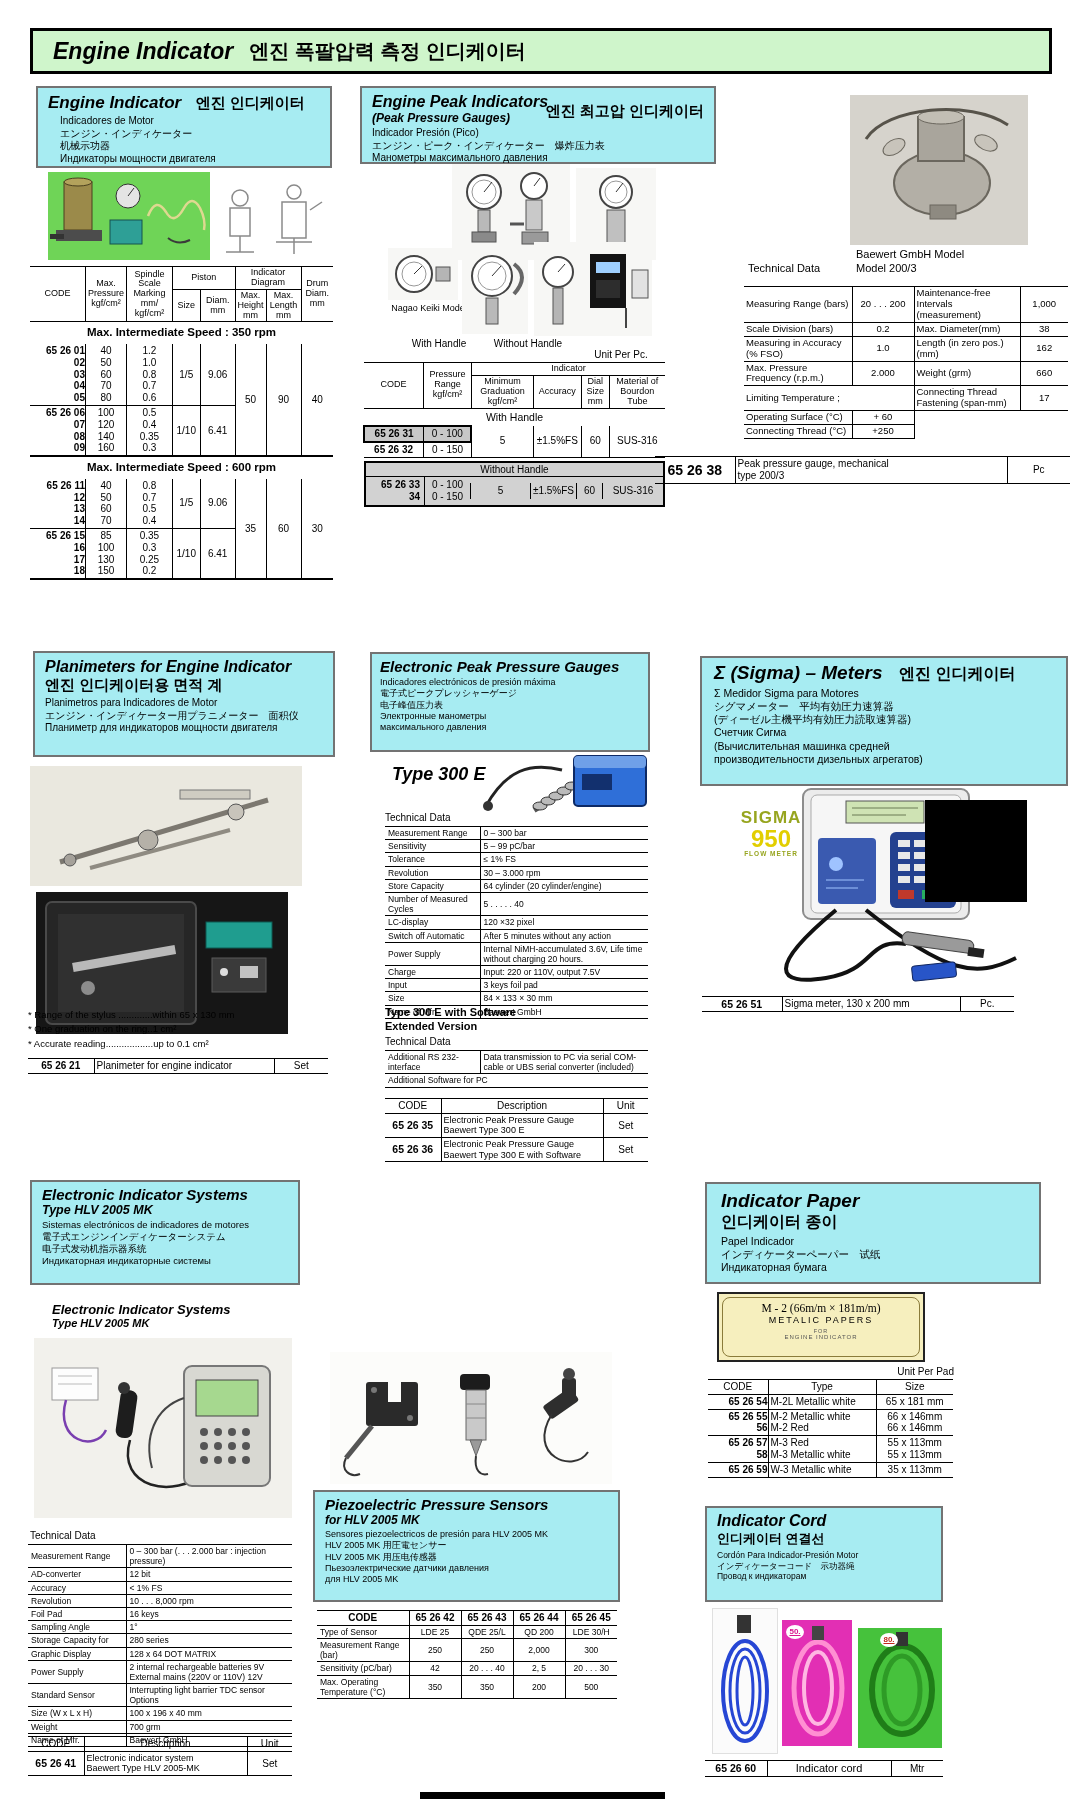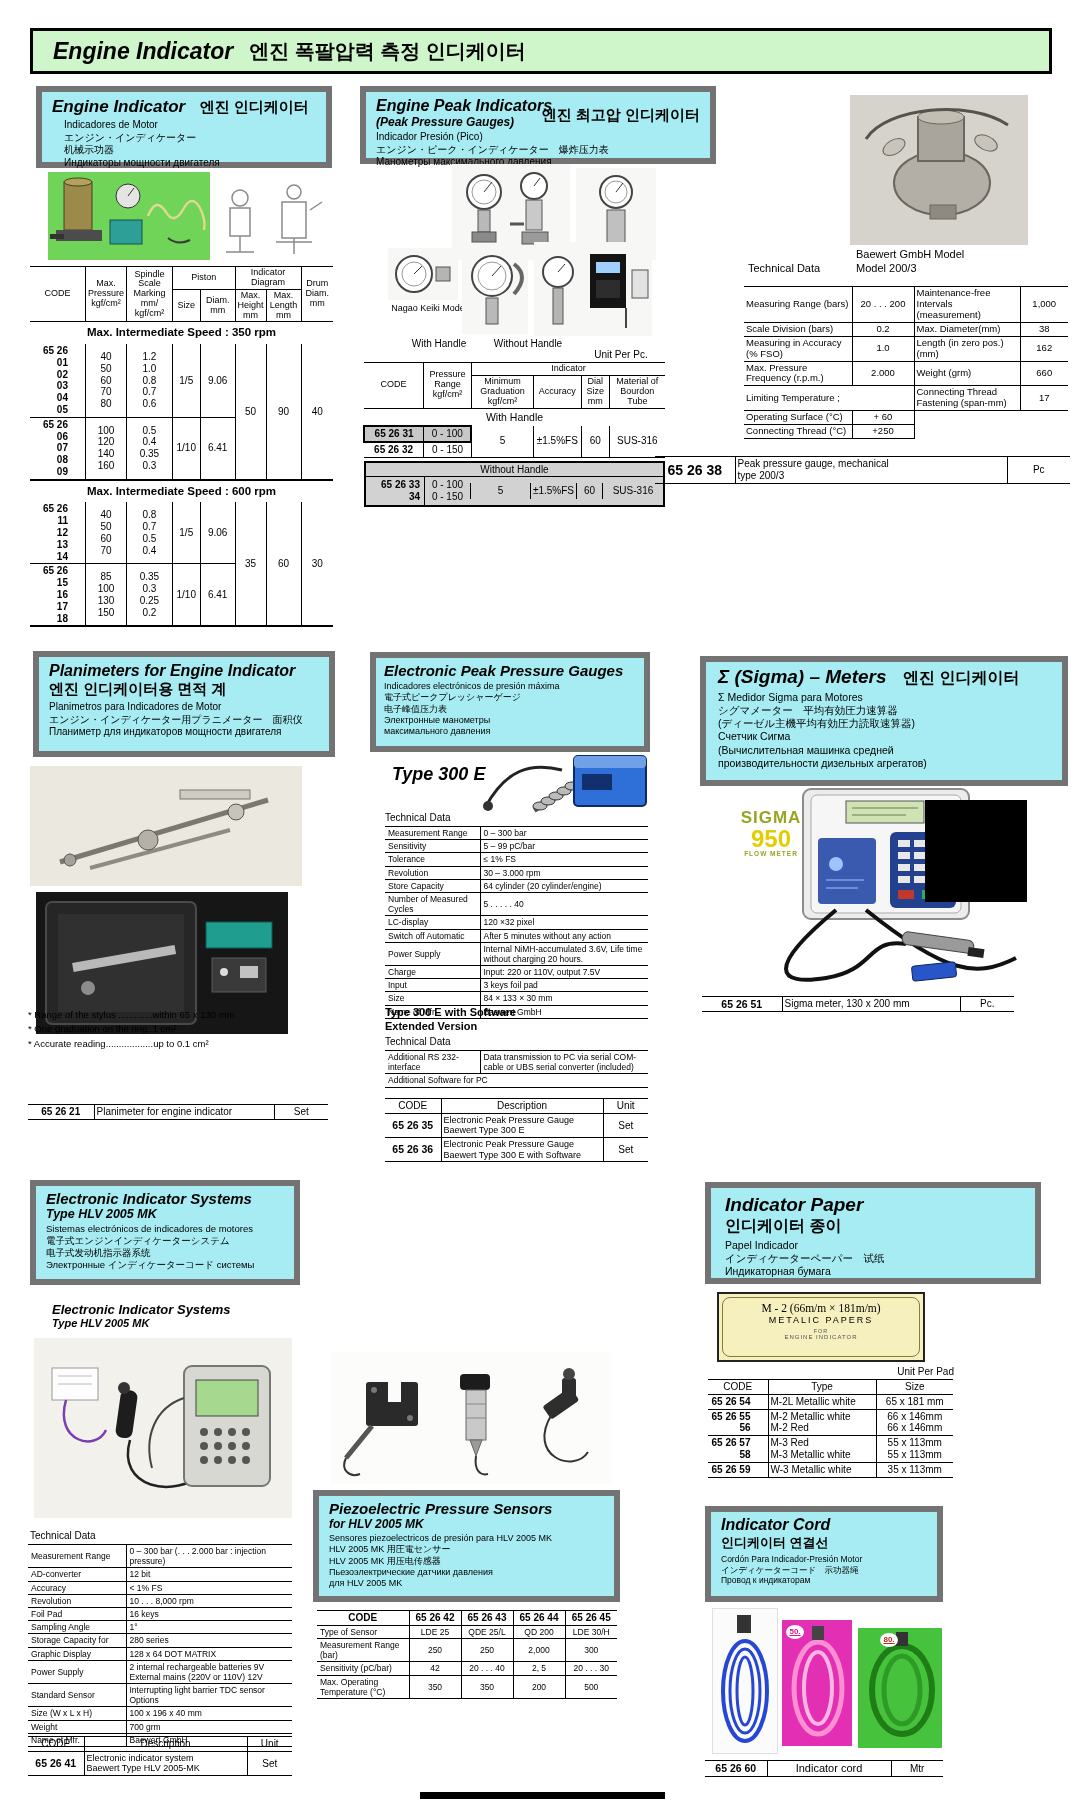--- a/index.html
+++ b/index.html
@@ -1,33 +1,33 @@
 <!DOCTYPE html>
 <html><head>
 <meta charset="utf-8">
 <style>
   html,body{margin:0;padding:0;background:#ffffff;color:#000;font-family:"Liberation Sans",sans-serif;}
   #page{position:relative;width:1084px;height:1800px;background:#fff;overflow:hidden;}
   .abs{position:absolute;}
-  .secbox{background:#a7ecf2;border:6px solid #737373;box-sizing:border-box;padding:5px 10px;}
+  .secbox{background:#a7ecf2;border:2px solid #737373;box-sizing:border-box;padding:5px 10px;}
   .ti{font-style:italic;font-weight:bold;}
   .kob{font-weight:bold;}
   .sub{font-size:10px;line-height:1.25;margin-top:2px;}
   .lab{position:absolute;font-size:10px;}
   .ph{position:absolute;overflow:hidden;}
   .ph svg{display:block;width:100%;height:100%;}
   table{border-collapse:collapse;}
   td,th{padding:1px 2px;font-size:10px;line-height:1.18;text-align:center;vertical-align:middle;font-weight:normal;}
   .bt{border-top:1px solid #000;}
   .bb{border-bottom:1px solid #000;}
   .bb2{border-bottom:2px solid #000;}
   .vl{border-left:1px solid #000;}
   .lft{text-align:left;}
   .code{font-weight:bold;}
-  .codes{text-align:right;font-weight:bold;padding-right:17px;}
+  .codes{text-align:right;font-weight:bold;padding-right:0;}
   .sec td{font-weight:bold;font-size:11.5px;padding:4px 0;border:none;}
   .eit thead th{font-size:9px;line-height:1.1;}
   .pkt thead th{font-size:9px;line-height:1.1;}
   .g31{background:#c8c8c8;border:2px solid #000;border-right:none;font-weight:bold;text-align:center;}
   .g31r{background:#c8c8c8;border:2px solid #000;border-left:1px solid #000;}
   .wohblk{border:2px solid #000;background:#d2d2d2;}
   .wohhead{text-align:center;font-size:10px;border-bottom:1px solid #000;padding:1px 0;}
   .wohrow{display:flex;align-items:center;font-size:10px;text-align:center;}
   .wohrow>div{padding:2px 1px;box-sizing:border-box;}
   .wohrow .dv{border-left:1px solid #000;}
@@ -499,21 +499,21 @@
         <rect x="176" y="66" width="54" height="34" fill="#3a3a3a" stroke="#5a5a5a"></rect>
         <circle cx="188" cy="80" r="4" fill="#ddd"></circle>
         <rect x="204" y="74" width="18" height="12" fill="#c2c2c2"></rect>
       </svg>
   </div>
   <div class="notes" style="left:28px;top:1008px;width:300px">
       <div>* Range of the stylus .............within 65 x 130 mm</div>
       <div>* One graduation on the ring..1 cm²</div>
       <div>* Accurate reading..................up to 0.1 cm²</div>
     </div>
-  <table class="abs" style="left:28px;top:1104px;width:300px">
+  <table class="abs" style="left:28px;top:1058px;width:300px">
     <colgroup>
         <col style="width:66px">
         <col style="width:180px">
         <col style="width:54px">
       </colgroup>
     <tbody>
         <tr>
       <td class="bt bb code">65 26 21</td>
       <td class="bt bb vl lft">Planimeter for engine indicator</td>
       <td class="bt bb vl">Set</td>
@@ -735,21 +735,21 @@
   </tbody>
     </table>
 
   <div class="abs secbox" style="left:30px;top:1180px;width:270px;height:105px;padding:4px 10px">
     <div class="ti" style="font-size:15px">Electronic Indicator Systems</div>
     <div class="ti" style="font-size:12.5px">Type HLV 2005 MK</div>
     <div class="sub" style="font-size:9.5px">
         <div>Sistemas electrónicos de indicadores de motores</div>
         <div>電子式エンジンインディケーターシステム</div>
         <div>电子式发动机指示器系统</div>
-        <div>Электронные インディケーターコード системы</div>
+        <div>Индикаторная индикаторные системы</div>
       </div>
   </div>
   <div class="abs" style="left:52px;top:1302px">
     <div class="ti" style="font-size:13px">Electronic Indicator Systems</div>
     <div class="ti" style="font-size:11px">Type HLV 2005 MK</div>
   </div>
   <div class="ph" style="left:34px;top:1338px;width:258px;height:180px;background:#f2f1ec">
     <svg viewBox="0 0 258 180">
         <rect width="258" height="180" fill="#f2f1ec"></rect>
       <rect x="18" y="30" width="46" height="32" fill="#fdfdfd" stroke="#999"></rect>

